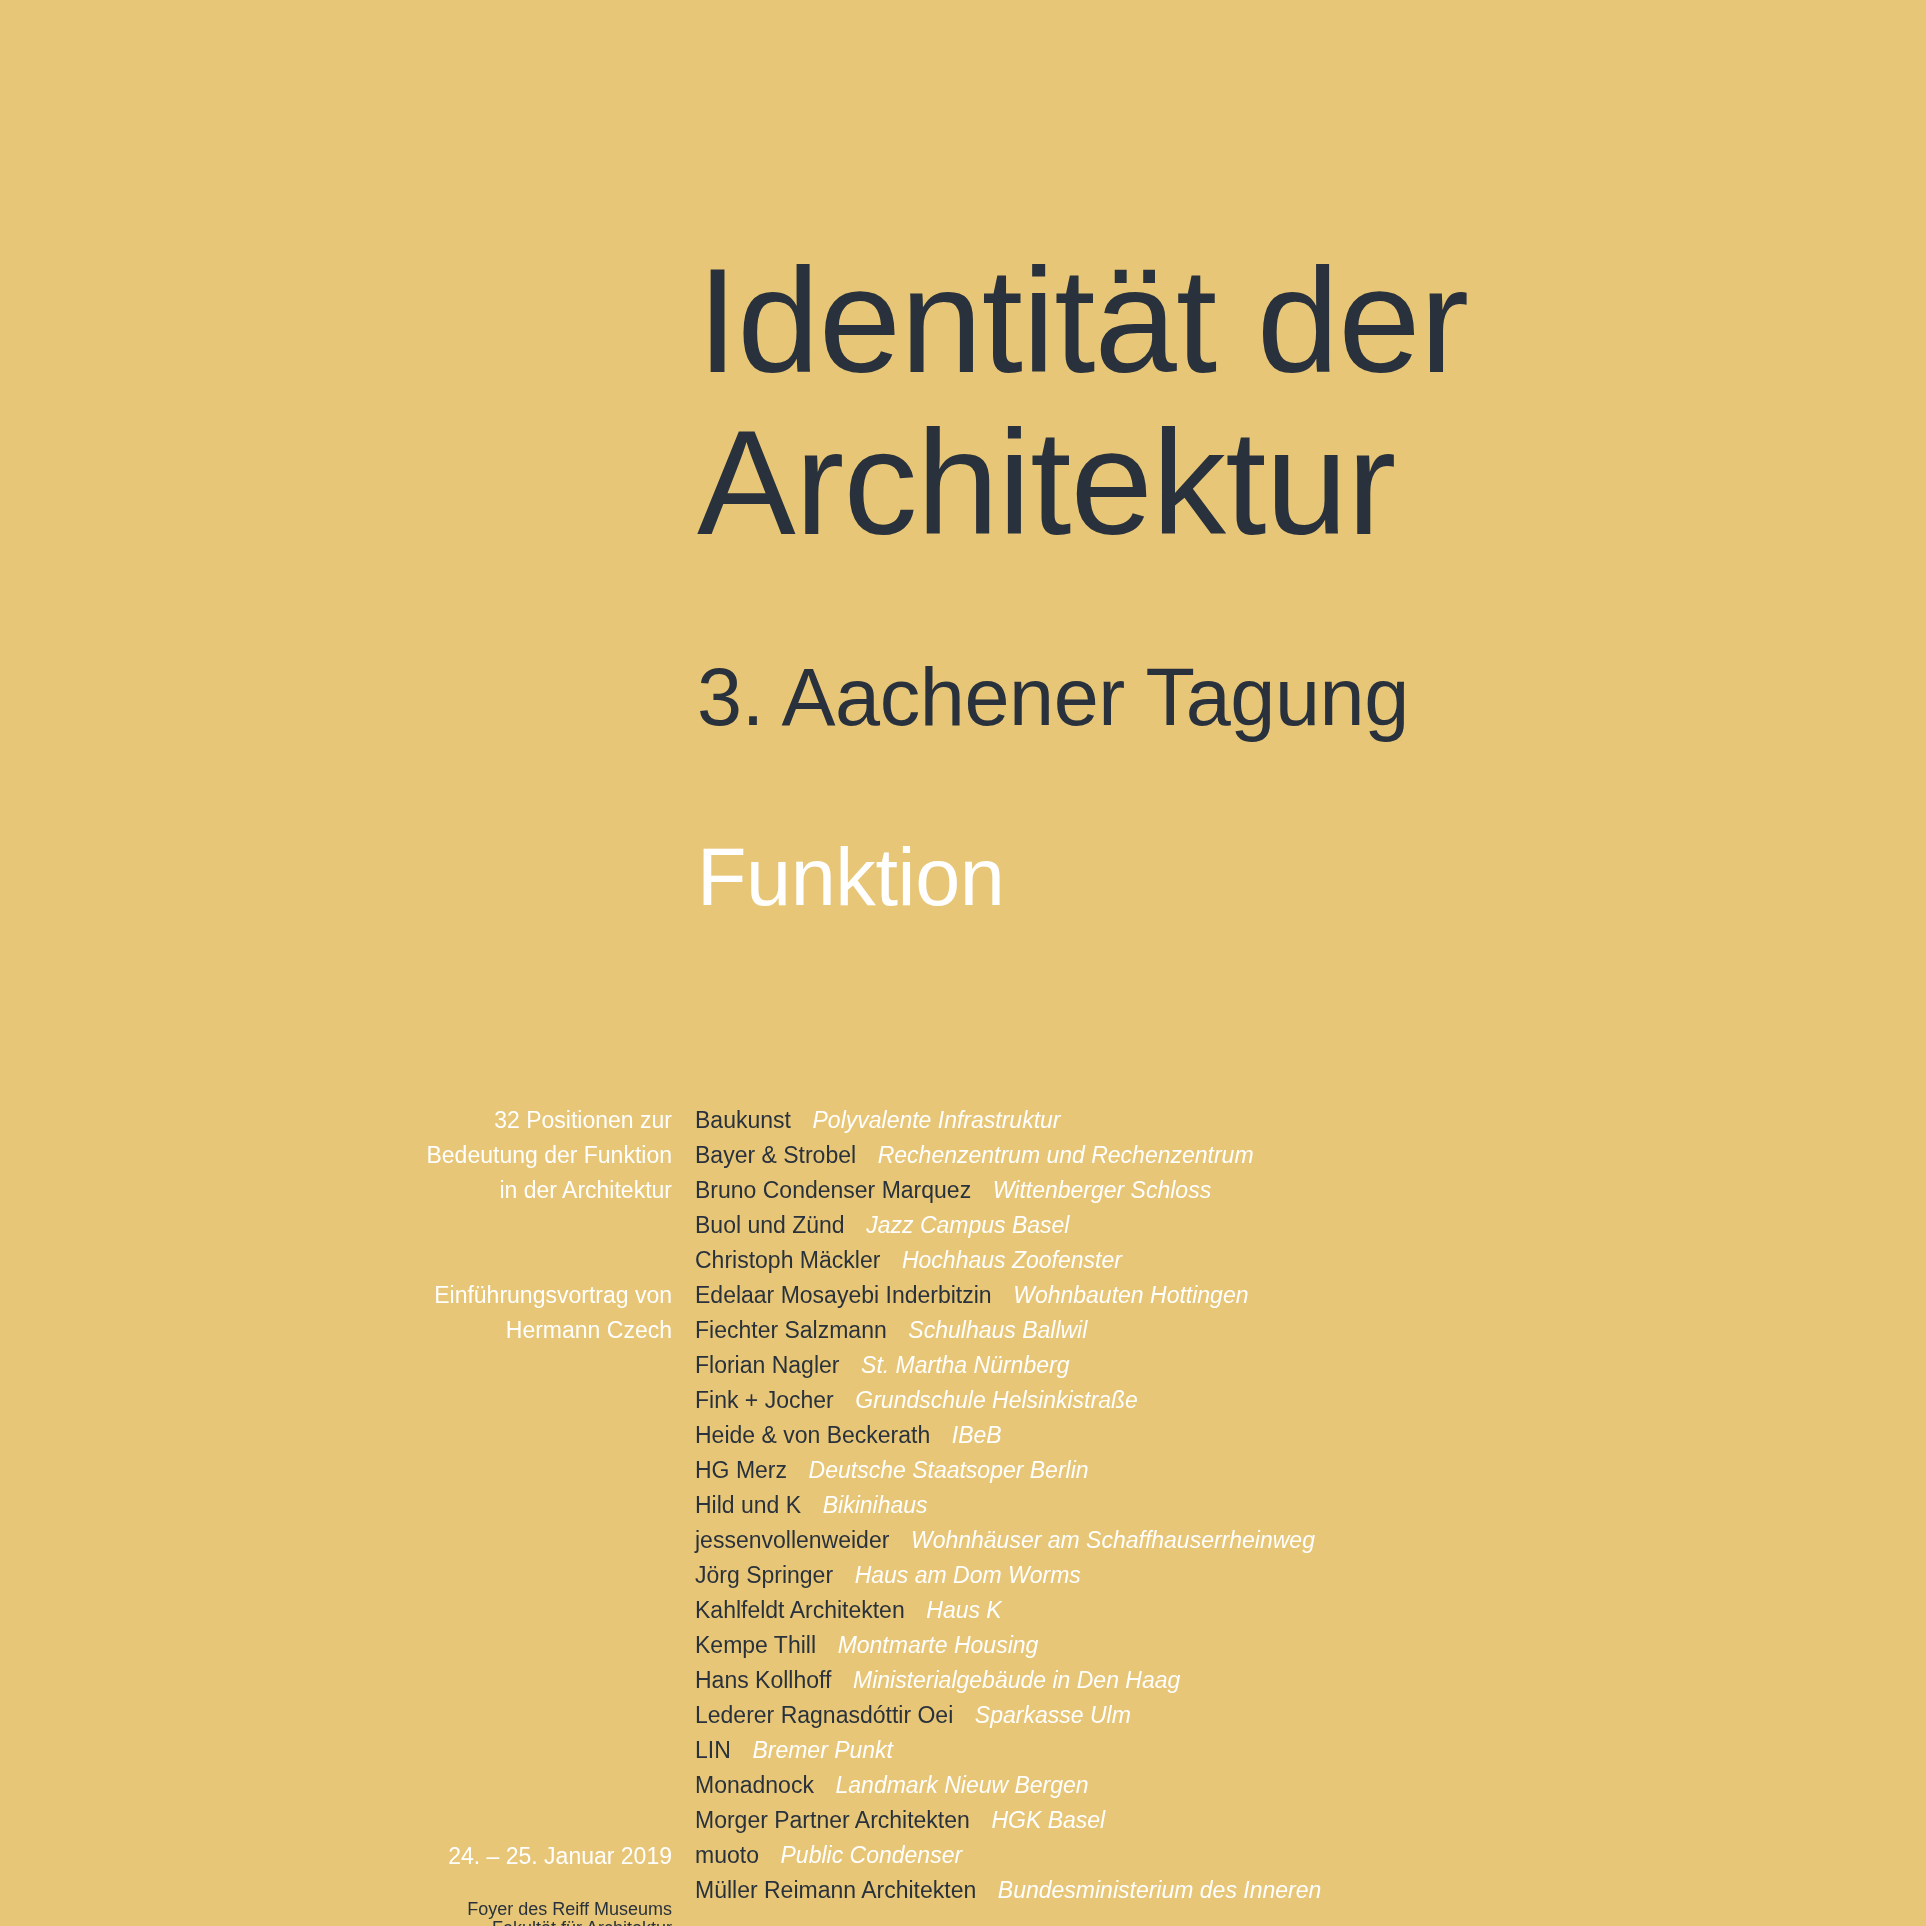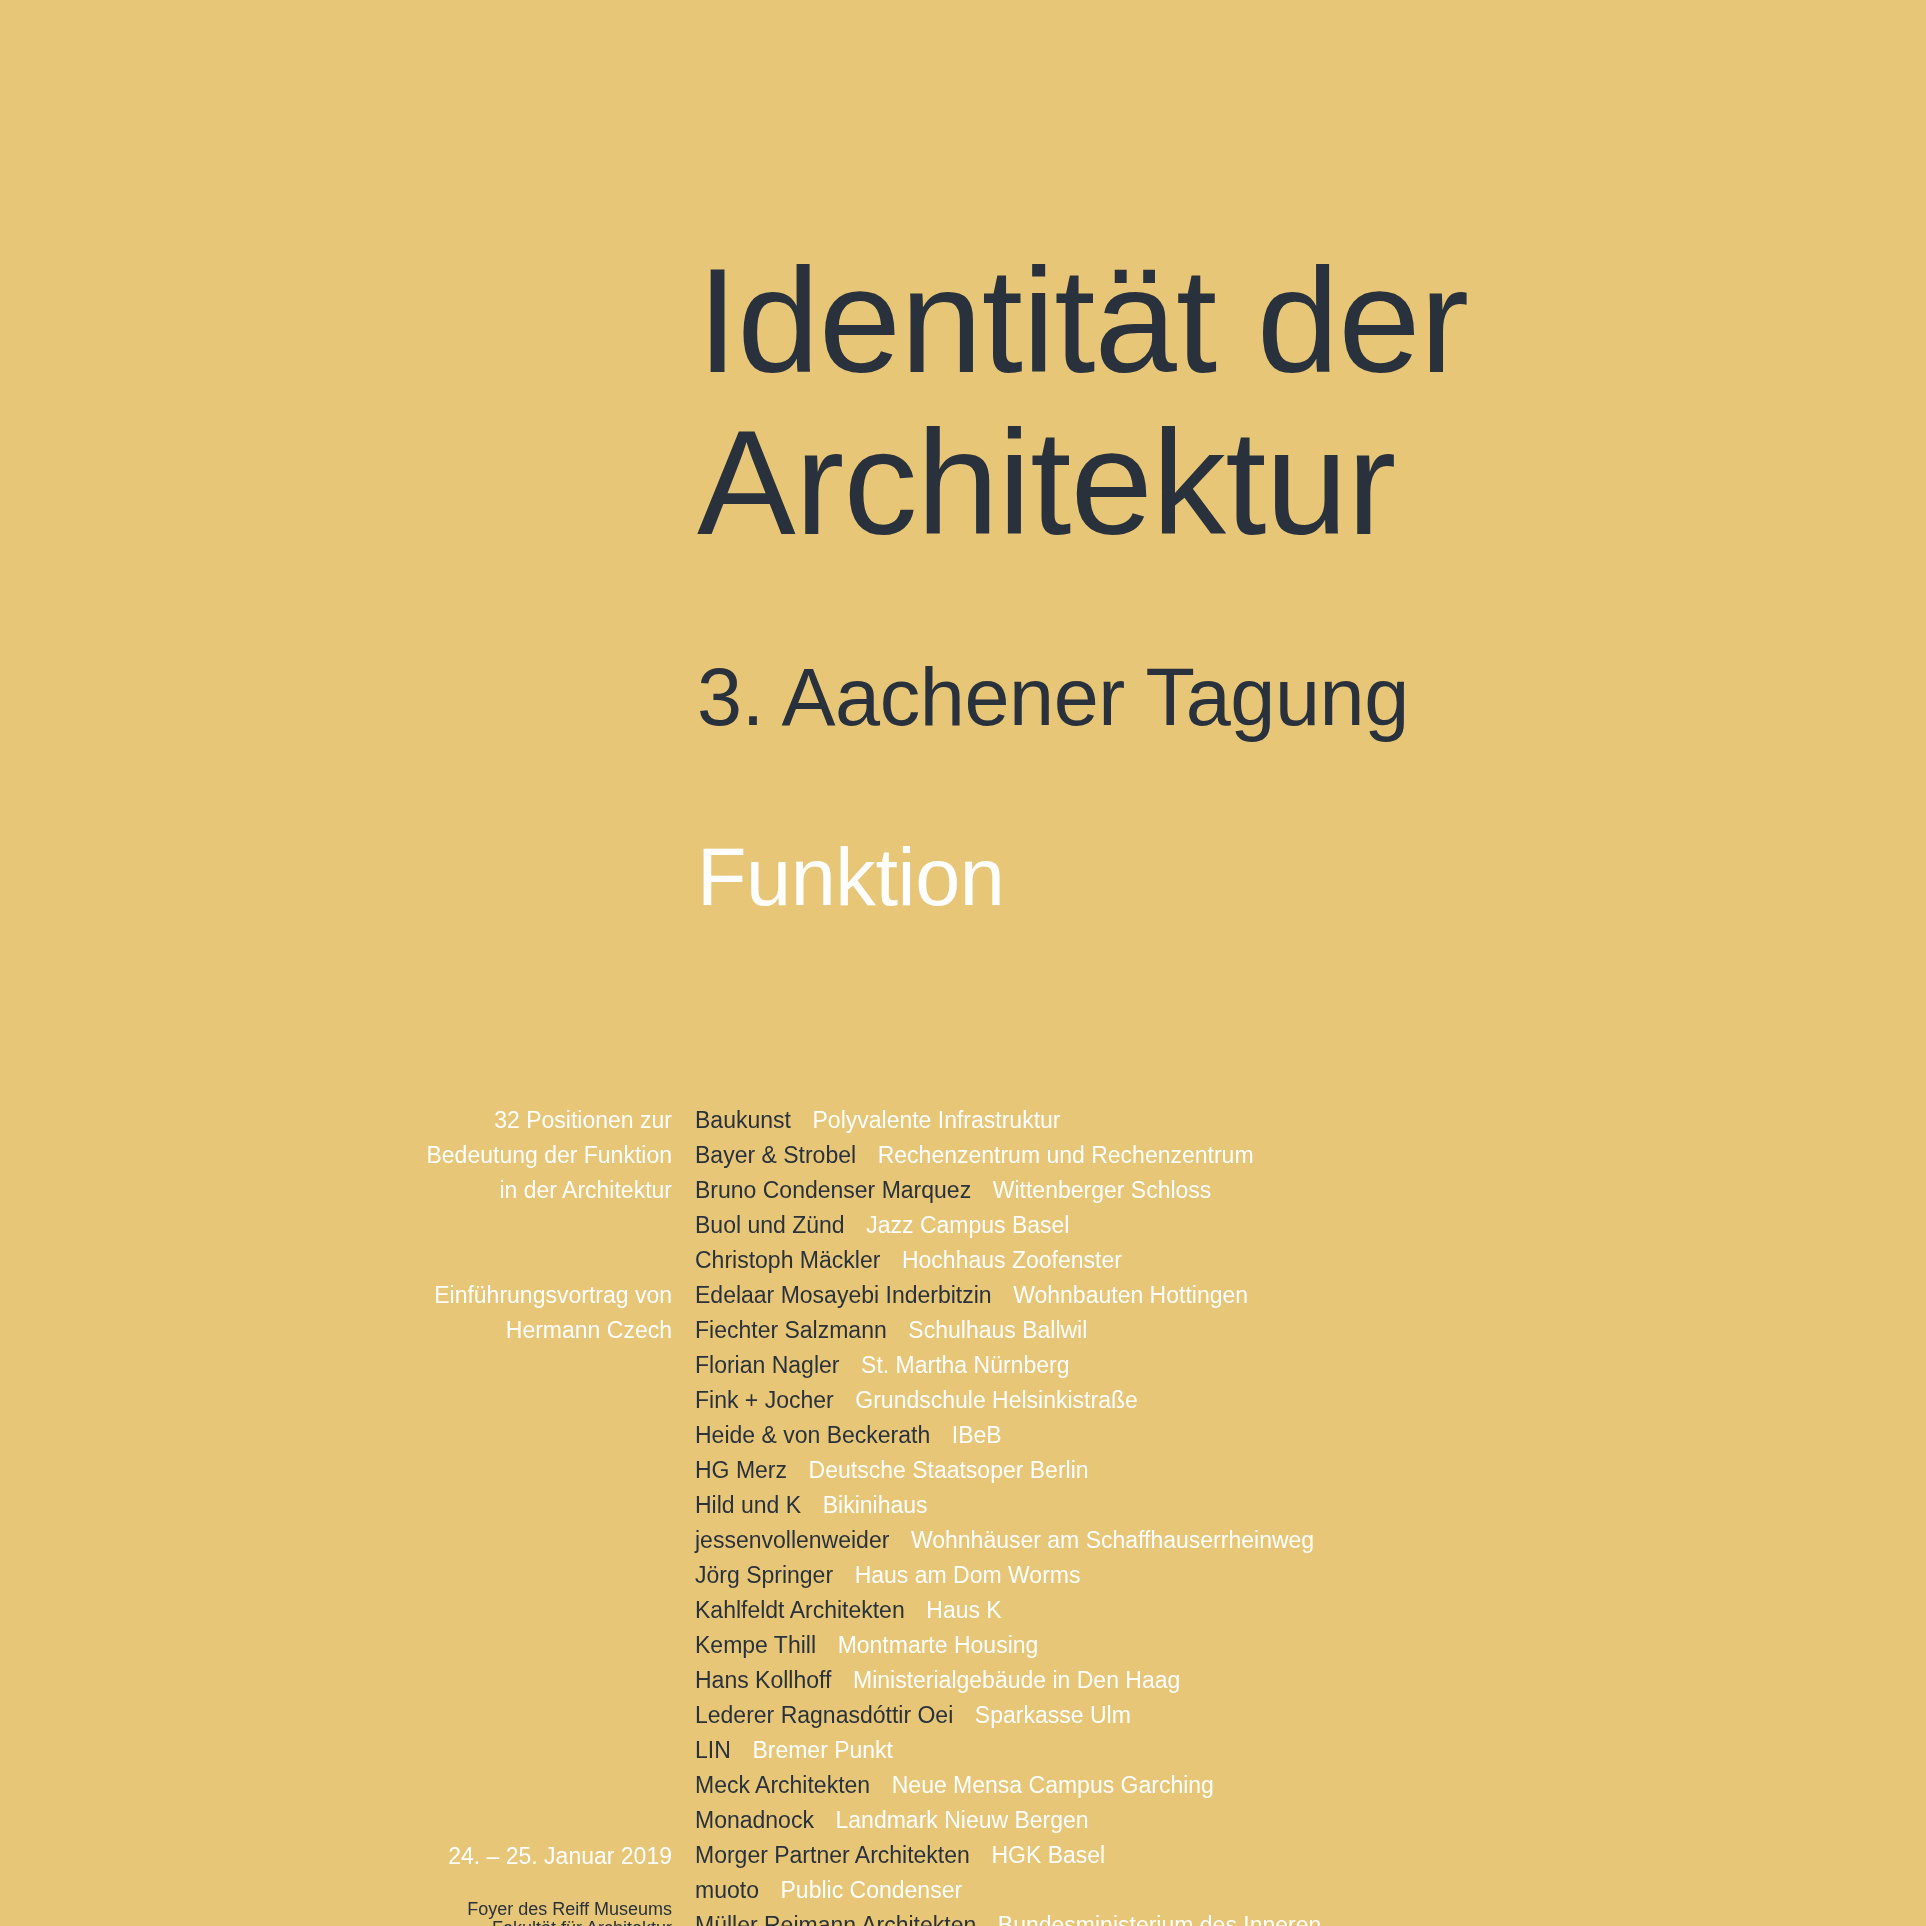--- a/index.html
+++ b/index.html
@@ -21,21 +21,21 @@
 
   
   #title{left:697px;top:240px;font-size:148px;line-height:162px;letter-spacing:-0.8px;color:var(--ink);white-space:nowrap;}
   #subtitle{left:697px;top:657px;font-size:81px;line-height:81px;letter-spacing:-0.4px;color:var(--ink);white-space:nowrap;}
   #theme{left:697px;top:837px;font-size:81px;line-height:81px;letter-spacing:-0.4px;color:var(--wht);white-space:nowrap;}
 
   
   #positions{left:695px;top:1103px;font-size:23px;line-height:35px;}
   .prow{white-space:nowrap;}
   .arch{color:var(--ink);margin-top:23px;}
-  .proj{color:var(--wht);margin-left:21.6px;}
+  .proj{color:var(--wht);margin-left:21.6px;font-style:italic;}
 
   
   .leftcol{left:154px;width:518px;text-align:right;}
   #intro,#lecture{top:1103px;font-size:23px;line-height:35px;color:var(--wht);}
   #lecture{top:1278px;}
   #date{top:1839px;font-size:23px;line-height:35px;color:var(--wht);}
   #venue{top:1900px;font-size:18px;line-height:19px;color:var(--ink);}
   @supports (-webkit-text-stroke: 2px #000){
     .jung{color:transparent;-webkit-text-stroke:2.3px var(--ink);}
   }
@@ -81,21 +81,20 @@
       <div class="prow"><span class="arch">Heide &amp; von Beckerath</span><span class="proj">IBeB</span></div>
       <div class="prow"><span class="arch">HG Merz</span><span class="proj">Deutsche Staatsoper Berlin</span></div>
       <div class="prow"><span class="arch">Hild und K</span><span class="proj">Bikinihaus</span></div>
       <div class="prow"><span class="arch">jessenvollenweider</span><span class="proj">Wohnhäuser am Schaffhauserrheinweg</span></div>
       <div class="prow"><span class="arch">Jörg Springer</span><span class="proj">Haus am Dom Worms</span></div>
       <div class="prow"><span class="arch">Kahlfeldt Architekten</span><span class="proj">Haus K</span></div>
       <div class="prow"><span class="arch">Kempe Thill</span><span class="proj">Montmarte Housing</span></div>
       <div class="prow"><span class="arch">Hans Kollhoff</span><span class="proj">Ministerialgebäude in Den Haag</span></div>
       <div class="prow"><span class="arch">Lederer Ragnasdóttir Oei</span><span class="proj">Sparkasse Ulm</span></div>
       <div class="prow"><span class="arch">LIN</span><span class="proj">Bremer Punkt</span></div>
-      <div class="prow"><span class="arch">Meck Architekten</span><span class="proj">Neue Mensa Campus Garching</span></div>
       <div class="prow"><span class="arch">Monadnock</span><span class="proj">Landmark Nieuw Bergen</span></div>
       <div class="prow"><span class="arch">Morger Partner Architekten</span><span class="proj">HGK Basel</span></div>
       <div class="prow"><span class="arch">muoto</span><span class="proj">Public Condenser</span></div>
       <div class="prow"><span class="arch">Müller Reimann Architekten</span><span class="proj">Bundesministerium des Inneren</span></div>
     </div>
 
 </div>
 
 
 </body></html>

